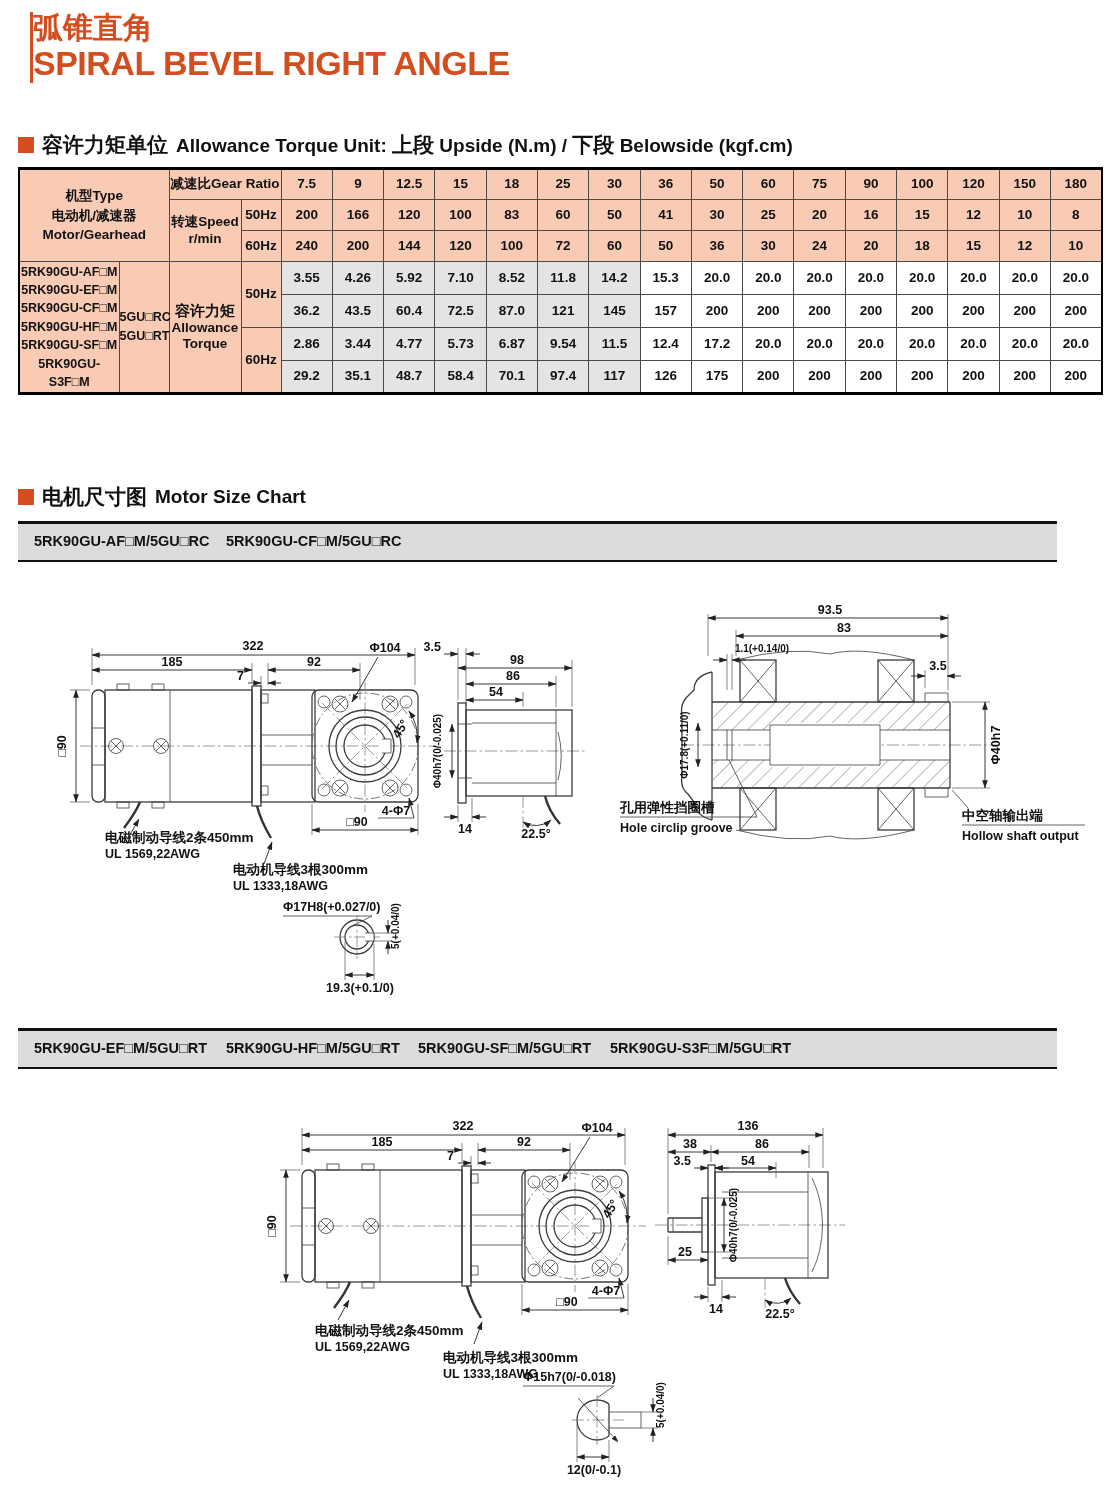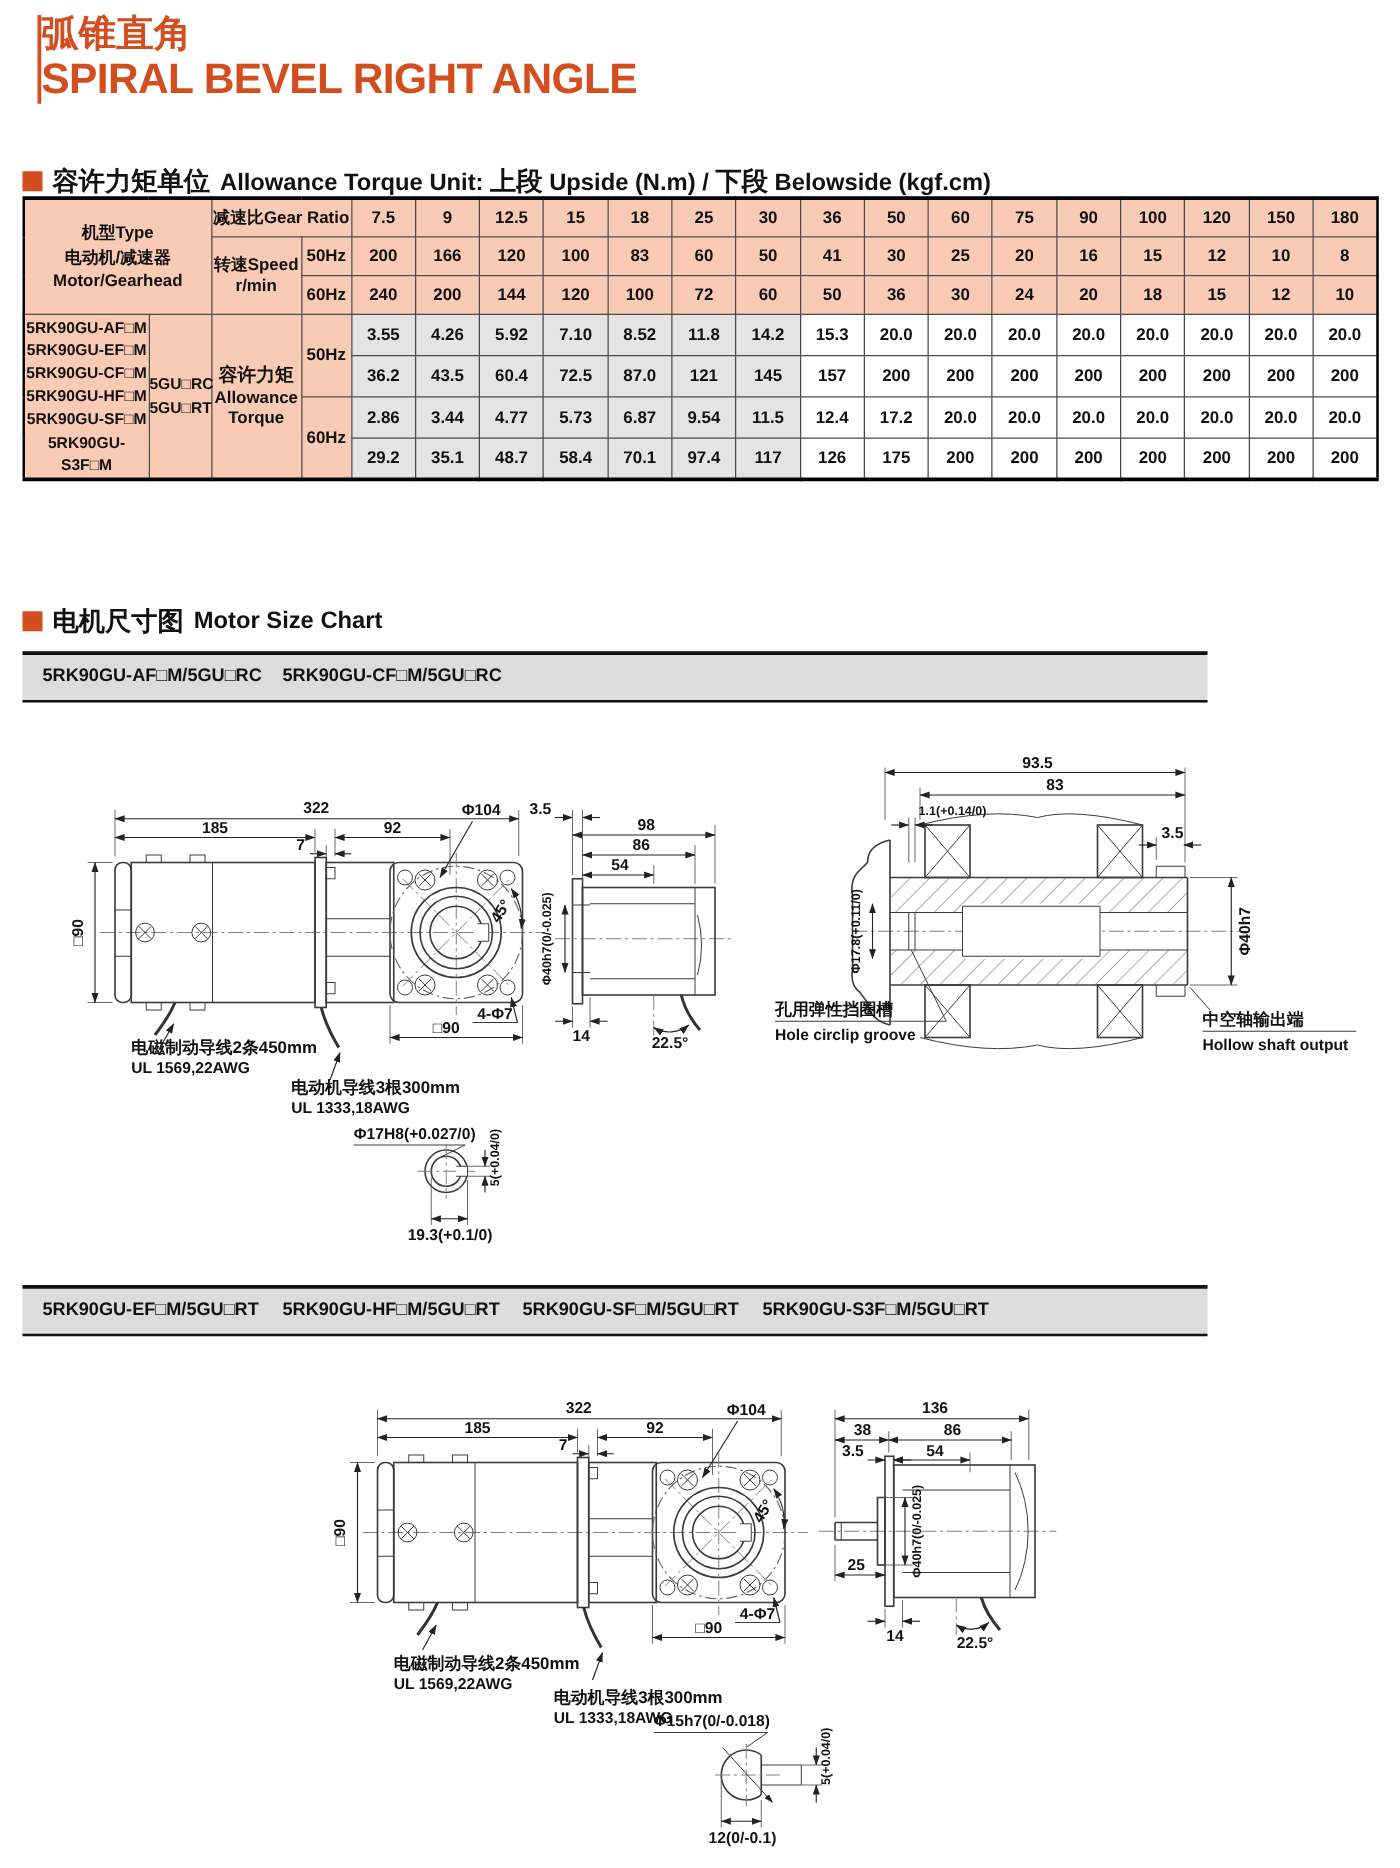--- a/index.html
+++ b/index.html
@@ -18,39 +18,39 @@
   .title-en{font-size:34px;font-weight:bold;color:var(--accent);line-height:1.15;letter-spacing:-0.5px;}
 
   
   .sec-heading{position:absolute;left:18px;display:flex;align-items:center;white-space:nowrap;}
   .sq{display:inline-block;width:16px;height:16px;background:var(--accent);margin-right:8px;flex:0 0 auto;}
   .sec-zh{font-size:21px;font-weight:bold;}
   .sec-en{font-size:19px;font-weight:bold;margin-left:8px;}
   .sec-en .b{font-size:21px;}
 
   
-  table.tq{position:absolute;left:18px;top:157px;width:1084px;border-collapse:collapse;table-layout:fixed;
+  table.tq{position:absolute;left:18px;top:167px;width:1084px;border-collapse:collapse;table-layout:fixed;
            border:2px solid #000;border-top:3px solid #000;border-bottom:3px solid #000;}
   table.tq td{border:1px solid #4a4a4a;text-align:center;vertical-align:middle;
               font-size:13.5px;font-weight:bold;padding:0;line-height:1.2;}
   table.tq td.hd{background:var(--table-header-bg);}
   tr.hrow{height:31px;} tr.trow{height:33px;}
   td.corner,td.models{text-align:left;padding-left:8px;}
   td.corner div{line-height:1.45;}
   td.models div{line-height:1.47;font-size:12.5px;}
   td.gu div{font-size:12.5px;line-height:1.5;}
   td.allow{text-align:left;padding-left:8px;}
   td.allow .zh{font-size:15px;}
   tr.t4 td:nth-child(n+5):nth-child(-n+11){background:var(--table-gray-bg);}
   tr.t5 td:nth-child(-n+7){background:var(--table-gray-bg);}
   tr.t6 td:nth-child(n+2):nth-child(-n+8){background:var(--table-gray-bg);}
   tr.t7 td:nth-child(-n+7){background:var(--table-gray-bg);}
 
   
-  .banner{position:absolute;left:18px;width:948px;background:var(--banner-bg);
+  .banner{position:absolute;left:18px;width:1039px;background:var(--banner-bg);
           border-top:3px solid #111;border-bottom:2px solid #111;
           padding:5px 0 6px 16px;box-sizing:border-box;}
   .banner .brow{line-height:1.55;white-space:nowrap;}
   .banner span{display:inline-block;min-width:192px;font-size:14.5px;font-weight:bold;}
 
   
   svg{position:absolute;left:0;}
   svg text{font-family:"Liberation Sans","DejaVu Sans",sans-serif;font-weight:bold;fill:#111;}
   text.d{font-size:12.5px;} text.s{font-size:10px;} text.zh{font-size:13.5px;} text.en{font-size:12.5px;}
   .ol{fill:none;stroke:#3c3c3c;stroke-width:1.3;}

